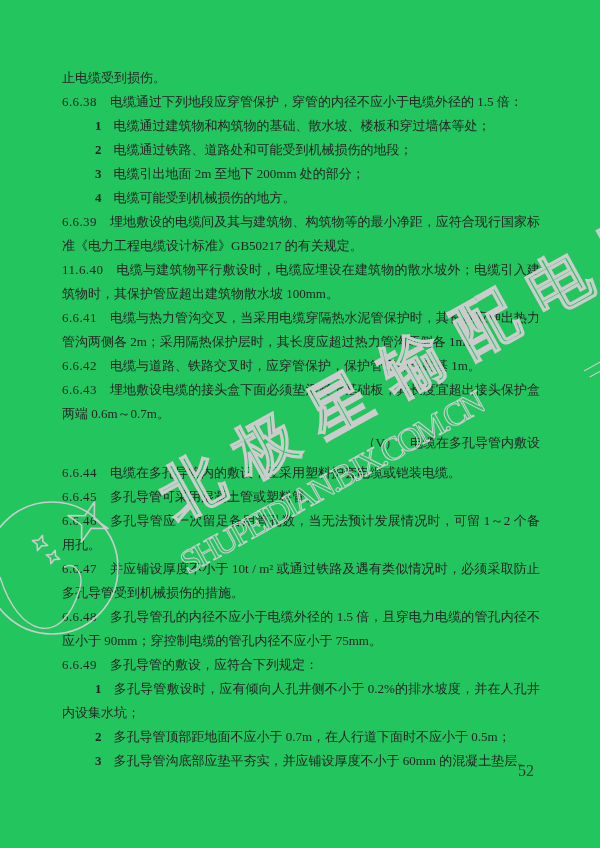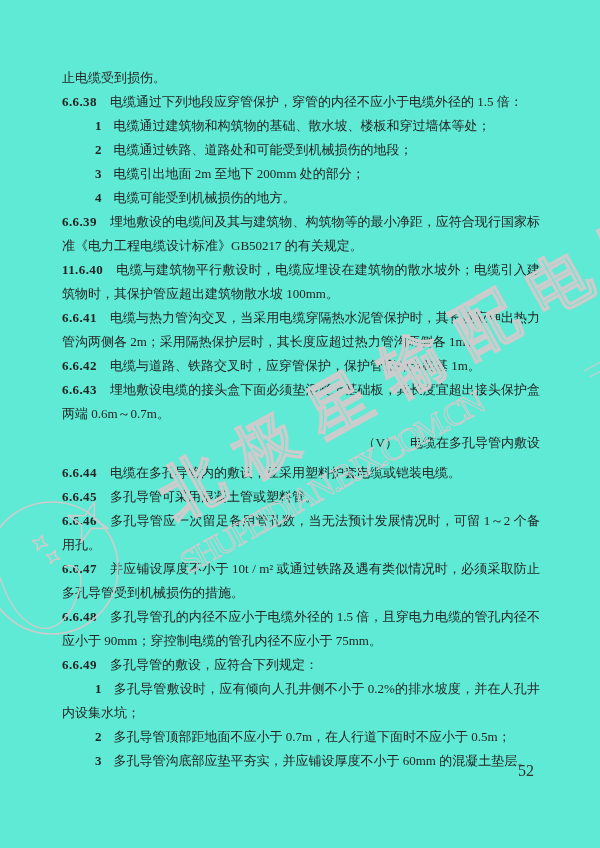--- a/index.html
+++ b/index.html
@@ -1,35 +1,35 @@
 <!DOCTYPE html>
 <html><head>
 <meta charset="utf-8">
 <style>
   html, body { margin: 0; padding: 0; background: #ffffff; }
   .page {
     position: relative;
     width: 600px;
     height: 848px;
-    background: #5eead4;
+    background: #22c55e;
     overflow: hidden;
     font-family: "Liberation Serif", "DejaVu Serif", serif;
     color: #242424;
   }
   .content {
     position: absolute;
     left: 62px;
     top: 66px;
     width: 478px;
     font-size: 13px;
     line-height: 24px;
     text-align: justify;
   }
   .para { margin: 0; padding: 0; }
-  .cnum { font-weight: bold; margin-right: 13px; letter-spacing: 0.4px; }
+  .cnum { font-weight: normal; margin-right: 13px; letter-spacing: 0.4px; }
   .item { text-indent: 33px; }
   .inum { font-weight: bold; margin-right: 12px; }
   .section-heading {
     text-align: right;
     text-indent: 0;
     margin: 5px 0 6px 0;
   }
   .sec-label { margin-right: 12px; }
   .page-number {
     position: absolute;

